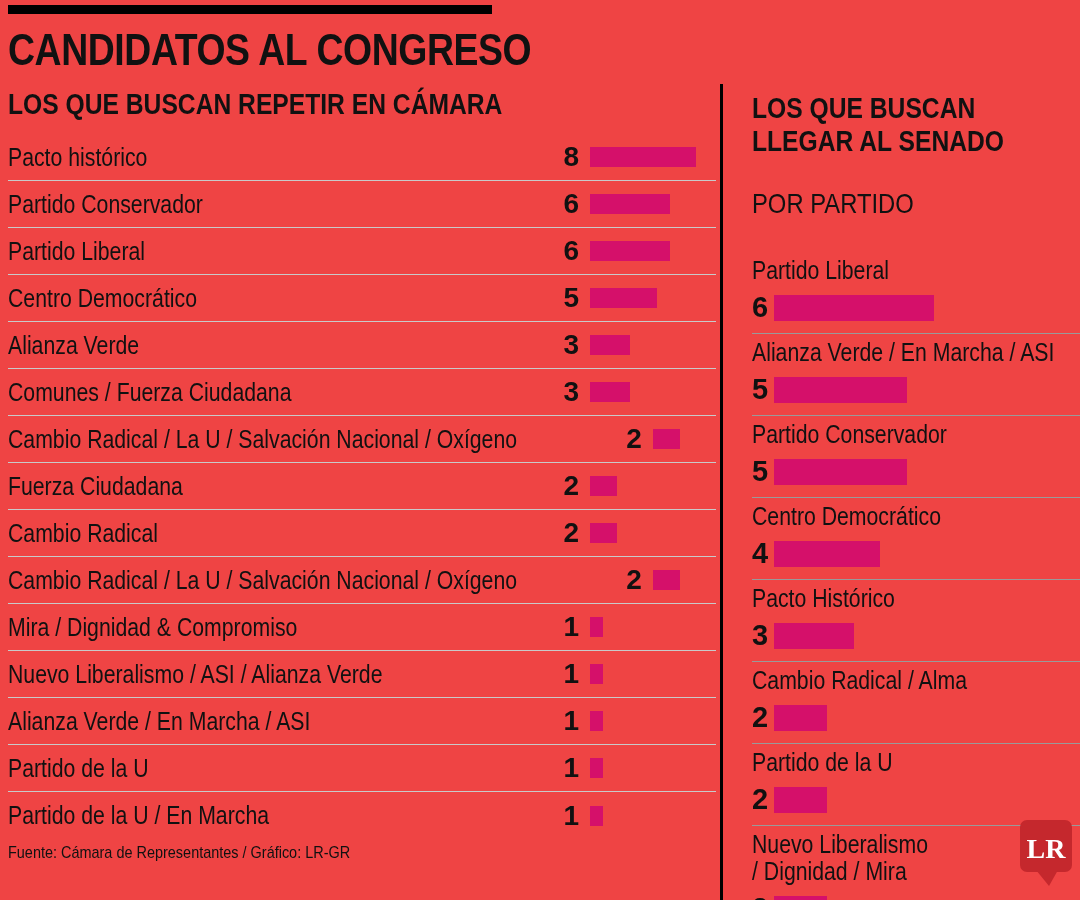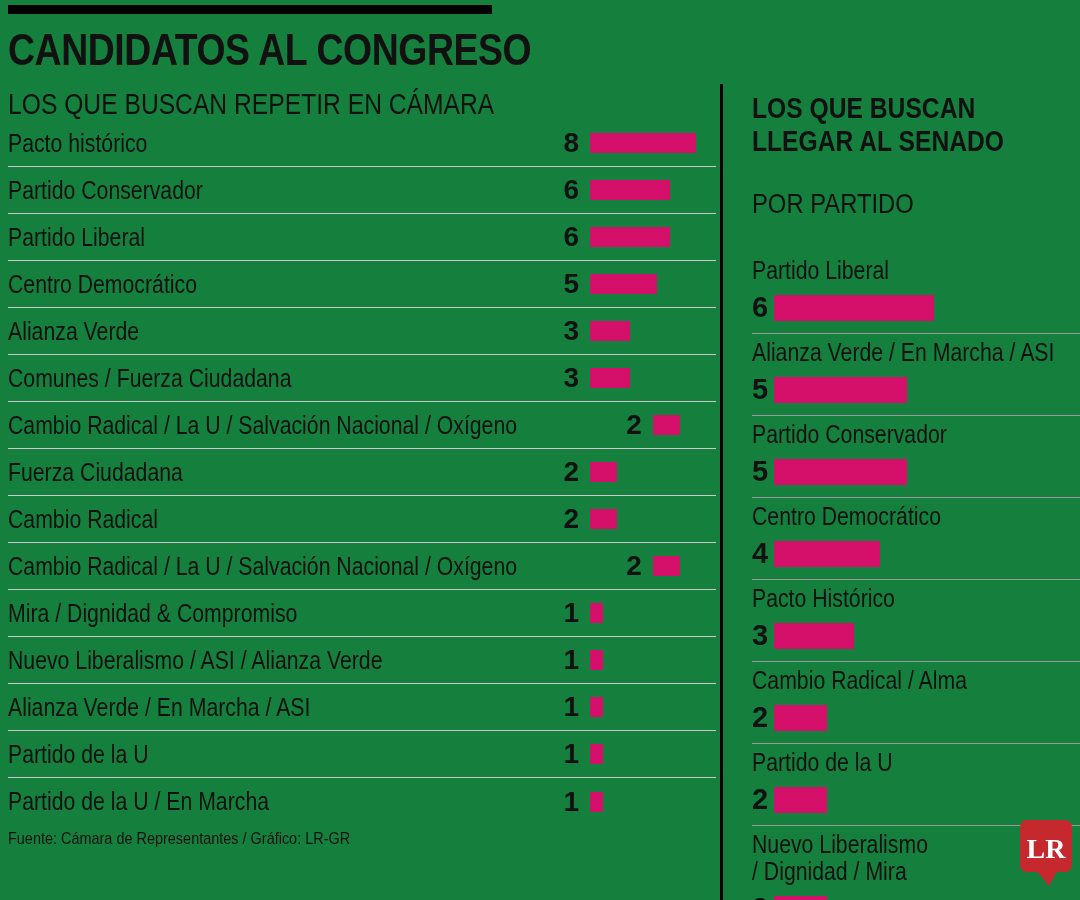--- a/index.html
+++ b/index.html
@@ -1,28 +1,28 @@
 <!DOCTYPE html>
 <html style="--accent: #d5106a;"><head>
 <meta charset="utf-8">
 <style>
   :root { --accent:#d5106a; }
   * { box-sizing:border-box; }
   body { margin:0; background:#fff; color:#111; font-family:"Liberation Sans", sans-serif; }
-  .page { position:relative; width:1080px; height:900px; overflow:hidden; background:#15803d; }
+  .page { position:relative; width:1080px; height:900px; overflow:hidden; background:#ef4444; }
 
   .topbar { margin:5px 0 0 8px; width:484px; height:9px; background:#000; }
   h1.title { margin:14px 0 0 8px; font-size:44px; font-weight:bold; line-height:44px; letter-spacing:-.5px; }
 
   .cond { display:inline-block; transform:scaleX(.85); transform-origin:0 50%; white-space:pre; }
 
   .columns { display:flex; align-items:stretch; margin-top:12px; }
 
   .left-col { width:716px; padding-left:8px; flex:none; }
-  .left-col h2 { margin:4px 0 0; font-size:29px; line-height:32px; font-weight:normal; }
+  .left-col h2 { margin:4px 0 14px; font-size:29px; line-height:32px; font-weight:bold; }
 
   .crow { display:flex; align-items:center; height:47px; border-bottom:1px solid #c9c9c9; }
   .crow:last-child { border-bottom:none;justify-content:center; }
   .crow .label { flex:1; font-size:25px; }
   .crow .num { flex:none; width:34px; text-align:right; font-size:28px; font-weight:bold; letter-spacing:-1px; }
   .crow .barbox { flex:none; width:126px; margin-left:12px; }
   .crow .bar { display:block; height:20px; background:var(--accent); }
 
   .source { margin-top:4px; font-size:17px; }
 

